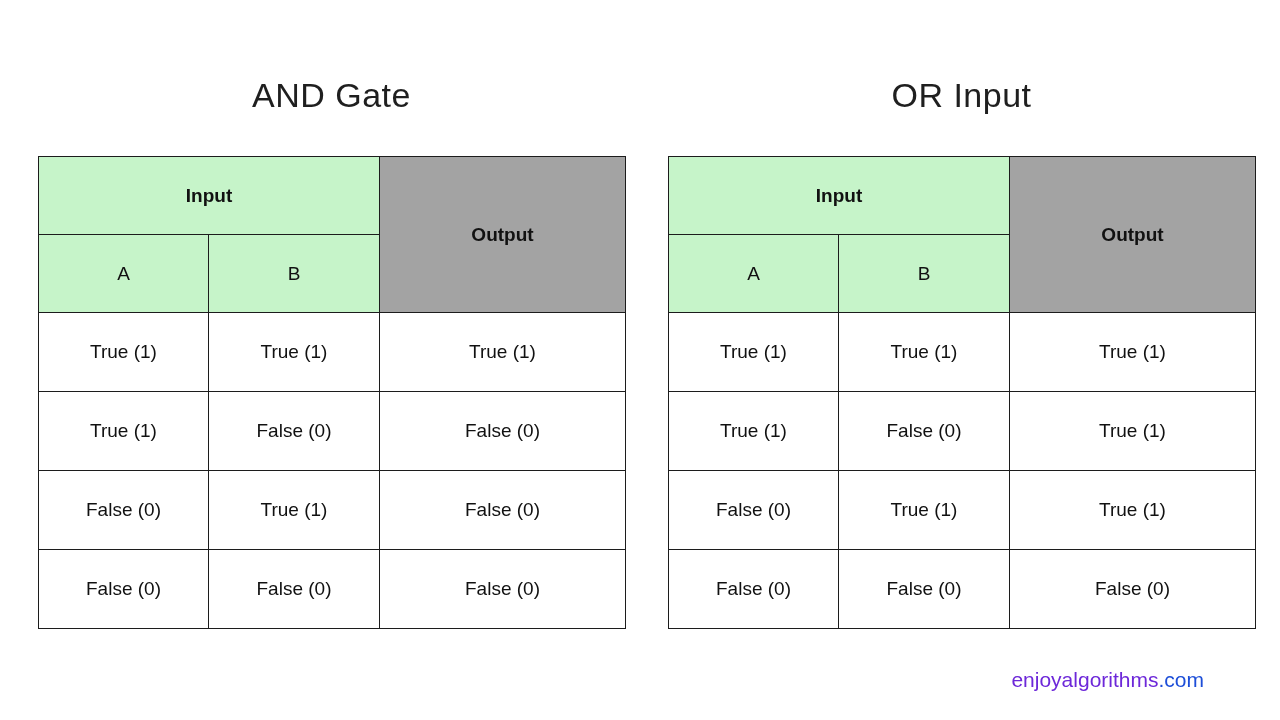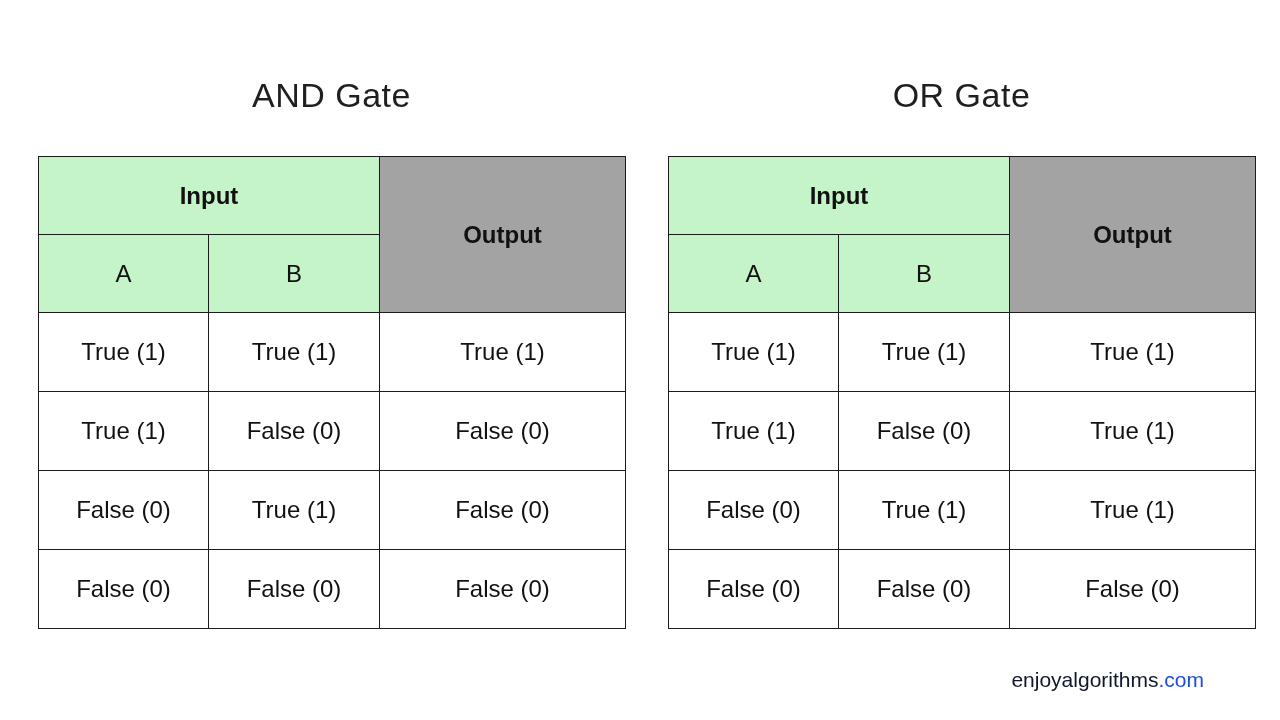--- a/index.html
+++ b/index.html
@@ -43,21 +43,21 @@
       border-collapse: collapse;
       table-layout: fixed;
       width: 587px;
     }
     table.truth-table td {
       border: 1.5px solid #1c1c1c;
       text-align: center;
       vertical-align: middle;
       padding: 12px;
       color: #111111;
-      font-size: 24px;
+      font-size: 19px;
     }
     .row-input-span  { height: 78px; }
     .row-ab          { height: 78px; }
     .row-body        { height: 79px; margin-top: 8px; }
 
     td.hdr-input {
       background: #c6f4c9;
       font-weight: bold;
       font-size: 25px;
     }
@@ -72,21 +72,21 @@
       font-size: 25px;
     }
 
     .footer-brand {
       position: absolute;
       top: 668px;
       right: 76px;
       font-size: 21px;
       white-space: nowrap;
     }
-    .footer-brand .brand { color: #0f172a; text-align: right; }
+    .footer-brand .brand { color: #6d28d9; text-align: right; }
     .footer-brand .suffix { color: #1d4ed8; }
   </style>
 </head>
 <body>
 
 <div class="canvas">
 
   <div class="gate-block" id="and-block">
     <div class="gate-title">AND Gate</div>
     <table class="truth-table">
@@ -122,21 +122,21 @@
         <tr class="row-body">
           <td>False (0)</td>
           <td>False (0)</td>
           <td>False (0)</td>
         </tr>
       </tbody>
     </table>
   </div>
 
   <div class="gate-block" id="or-block">
-    <div class="gate-title">OR Gate</div>
+    <div class="gate-title">OR Input</div>
     <table class="truth-table">
       <colgroup>
         <col style="width:170px">
         <col style="width:171px">
         <col style="width:246px">
       </colgroup>
       <tbody>
         <tr class="row-input-span">
           <td class="hdr-input" colspan="2">Input</td>
           <td class="hdr-output" rowspan="2">Output</td>

